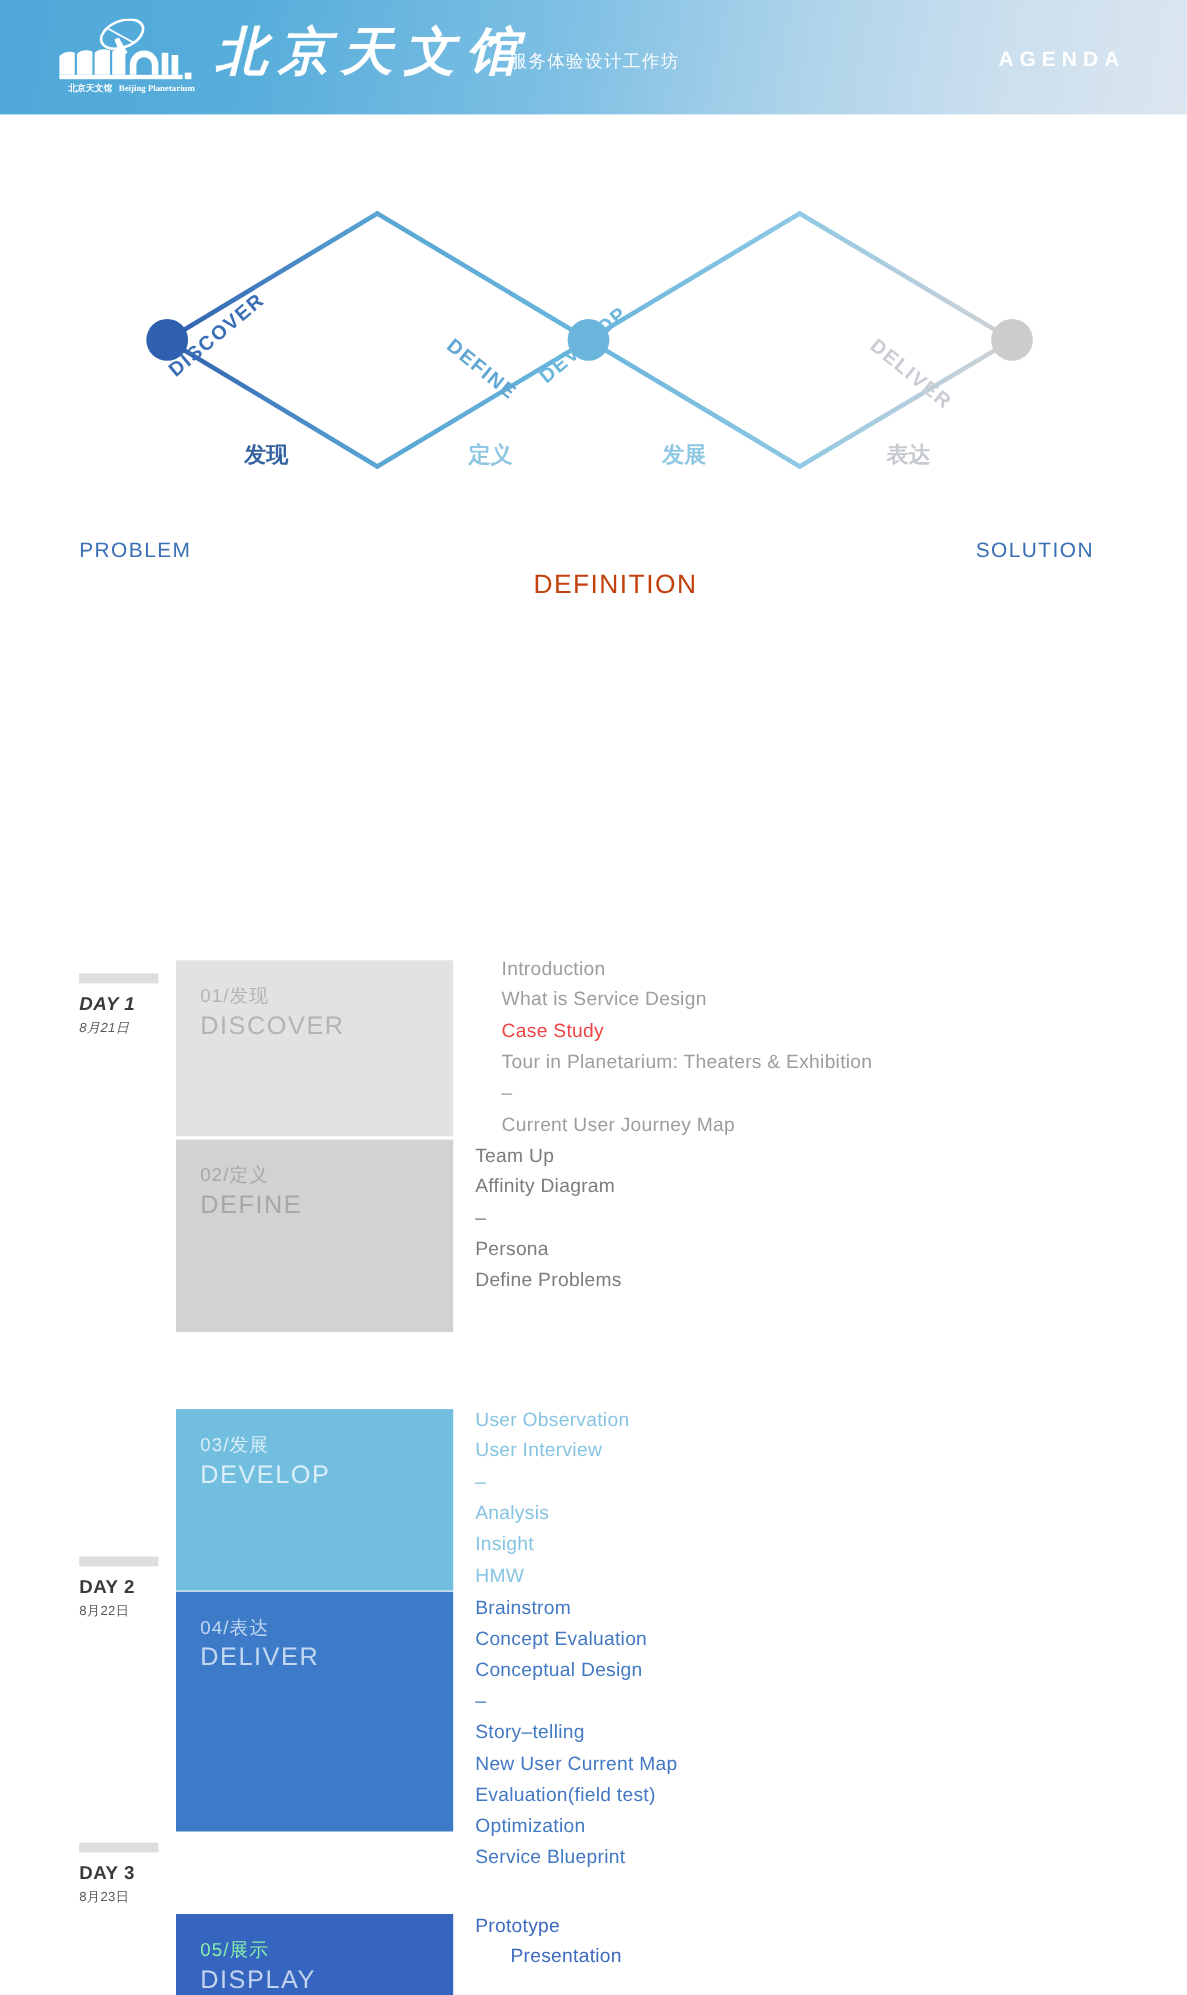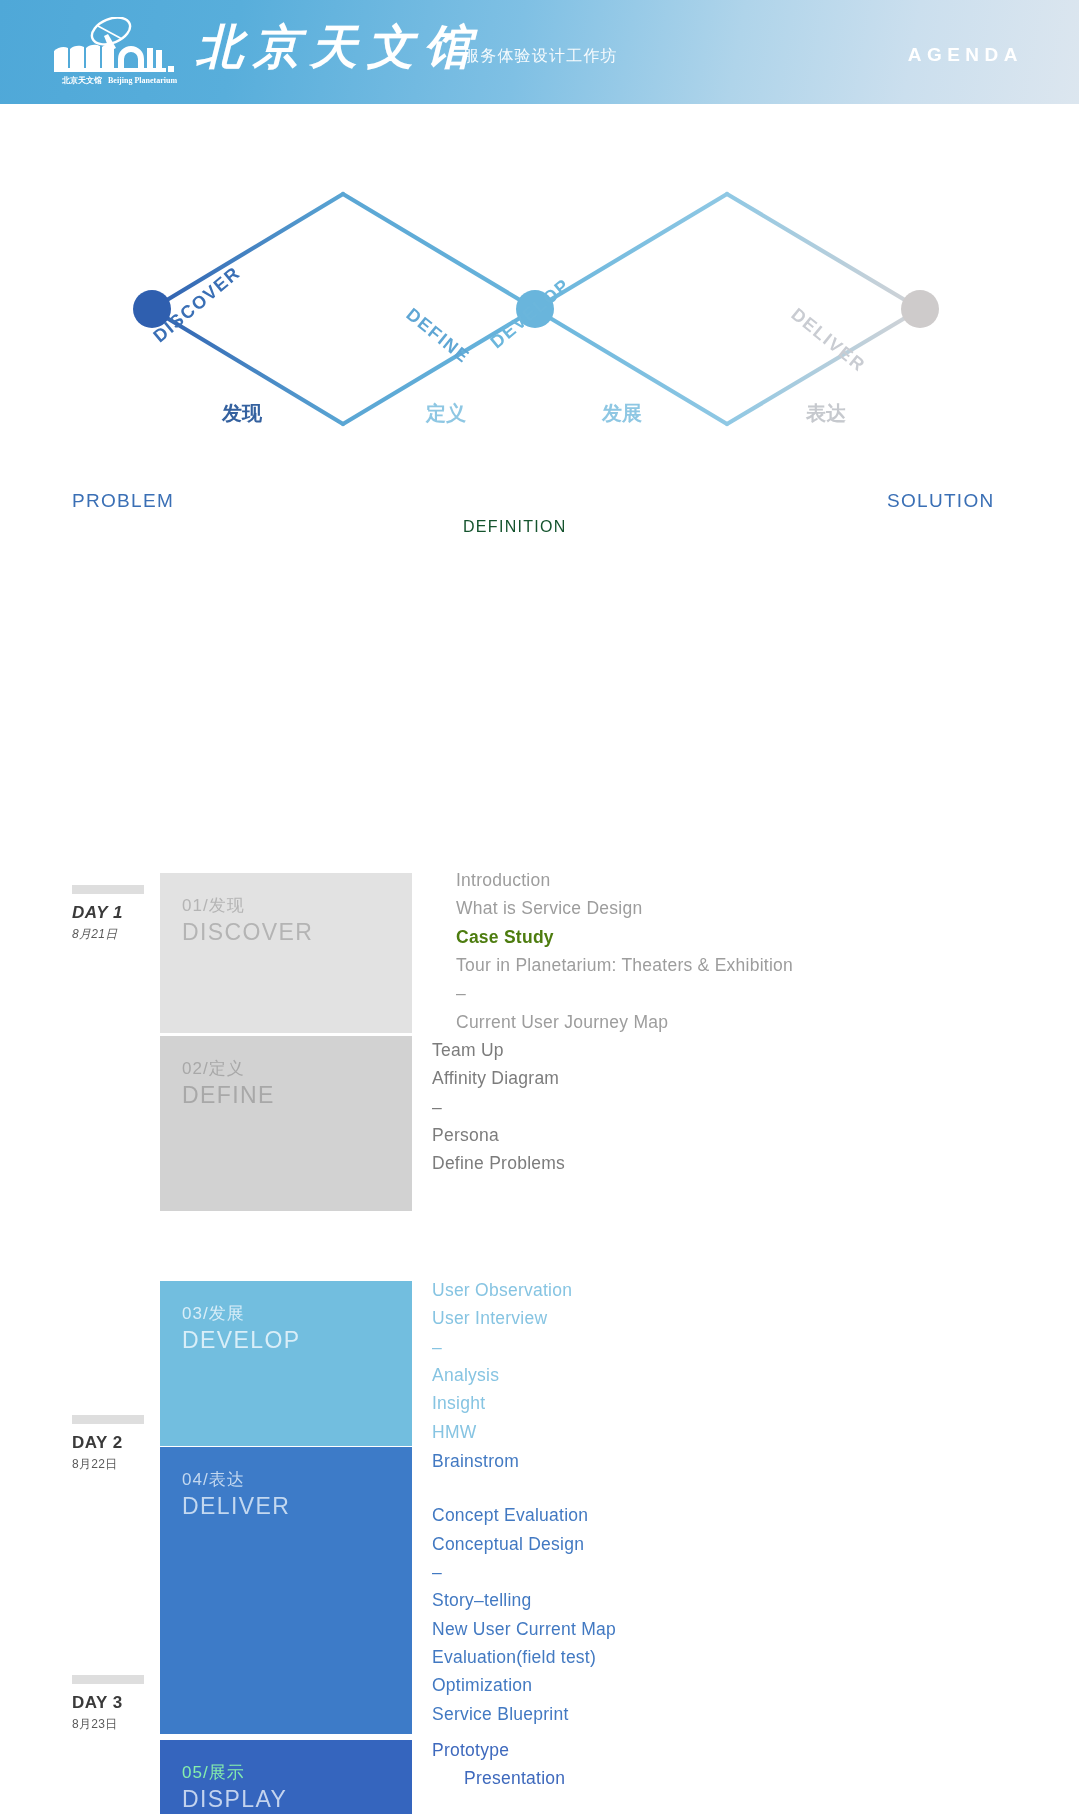--- a/index.html
+++ b/index.html
@@ -62,21 +62,21 @@
 
   .dd-cn{font-size:20px;font-weight:700;}
   .dd-cn-1{left:222px;top:296px;color:#34619F;}
   .dd-cn-2{left:426px;top:296px;color:#8EC7E3;}
   .dd-cn-3{left:602px;top:296px;color:#8EC7E3;}
   .dd-cn-4{left:806px;top:296px;color:#C6C9CE;}
 
   .dd-end{font-size:19px;letter-spacing:1.3px;}
   .dd-problem {left:72px;top:386px;color:#3A6FB5;}
   .dd-solution{left:887px;top:386px;color:#3A6FB5;}
-  .dd-definition{left:463px;top:414px;color:#14532d;font-size:16px;letter-spacing:1.3px;}
+  .dd-definition{left:485px;top:414px;color:#c2410c;font-size:24px;letter-spacing:1.3px;}
 
   
   .schedule{position:relative;}
 
   .day-tag{position:absolute;width:110px;}
   .day-tag .bar{width:72px;height:9px;background:#DEDEDE;margin-bottom:9px;}
   .day-tag .dname{font-size:17px;font-weight:700;color:#3A3A3A;letter-spacing:.5px;line-height:1.15;}
   .day-tag .ddate{font-size:12px;color:#5A5A5A;margin-top:3px;letter-spacing:.3px;}
 
   .phase-box{
@@ -200,21 +200,21 @@
         <div class="dname">DAY 3</div>
         <div class="ddate">8月23日</div>
       </div>
       <div class="phase-box" style="top: 379px; height: 160px; background: rgb(226, 226, 226);">
         <div class="p-cn" style="color: rgb(180, 180, 180);">01/发现</div>
         <div class="p-en" style="color: rgb(180, 180, 180);">DISCOVER</div>
       </div>
       <div class="items" style="top: 372px; margin-left: 24px;">
         <div class="it" style="color: rgb(157, 157, 157);">Introduction</div>
         <div class="it" style="color: rgb(157, 157, 157);">What is Service Design</div>
-        <div class="it" style="color: #4d7c0f; font-weight: bold;">Case Study</div>
+        <div class="it" style="color: #ef4444;">Case Study</div>
         <div class="it" style="color: rgb(157, 157, 157);">Tour in Planetarium: Theaters &amp; Exhibition</div>
         <div class="it sep" style="color: rgb(157, 157, 157);">–</div>
         <div class="it" style="color: rgb(157, 157, 157);">Current User Journey Map</div>
       </div>
       <div class="phase-box" style="top: 542px; height: 175px; background: rgb(210, 210, 210);">
         <div class="p-cn" style="color: rgb(168, 168, 168);">02/定义</div>
         <div class="p-en" style="color: rgb(168, 168, 168);">DEFINE</div>
       </div>
       <div class="items" style="top: 542px;">
         <div class="it" style="color: rgb(124, 124, 124);">Team Up</div>
@@ -228,27 +228,27 @@
         <div class="p-en" style="color: rgb(217, 238, 248);">DEVELOP</div>
       </div>
       <div class="items" style="top: 782px;">
         <div class="it" style="color: rgb(134, 196, 226);">User Observation</div>
         <div class="it" style="color: rgb(134, 196, 226);">User Interview</div>
         <div class="it sep" style="color: rgb(134, 196, 226);">–</div>
         <div class="it" style="color: rgb(134, 196, 226);">Analysis</div>
         <div class="it" style="color: rgb(134, 196, 226);">Insight</div>
         <div class="it" style="color: rgb(134, 196, 226);">HMW</div>
       </div>
-      <div class="phase-box" style="top: 953px; height: 287px; background: rgb(61, 123, 200);">
+      <div class="phase-box" style="top: 953px; height: 218px; background: rgb(61, 123, 200);">
         <div class="p-cn" style="color: rgb(195, 216, 240);">04/表达</div>
         <div class="p-en" style="color: rgb(195, 216, 240);">DELIVER</div>
       </div>
       <div class="items" style="top: 953px;">
         <div class="it" style="color: rgb(66, 121, 194);">Brainstrom</div>
-        <div class="it" style="color: rgb(66, 121, 194); margin-top: 26px;">Concept Evaluation</div>
+        <div class="it" style="color: rgb(66, 121, 194);">Concept Evaluation</div>
         <div class="it" style="color: rgb(66, 121, 194);">Conceptual Design</div>
         <div class="it sep" style="color: rgb(66, 121, 194);">–</div>
         <div class="it" style="color: rgb(66, 121, 194);">Story–telling</div>
         <div class="it" style="color: rgb(66, 121, 194);">New User Current Map</div>
         <div class="it" style="color: rgb(66, 121, 194);">Evaluation(field test)</div>
         <div class="it" style="color: rgb(66, 121, 194);">Optimization</div>
         <div class="it" style="color: rgb(66, 121, 194);">Service Blueprint</div>
       </div>
       <div class="phase-box" style="top: 1246px; height: 180px; background: rgb(53, 101, 190);">
         <div class="p-cn" style="color: #86efac;">05/展示</div>

